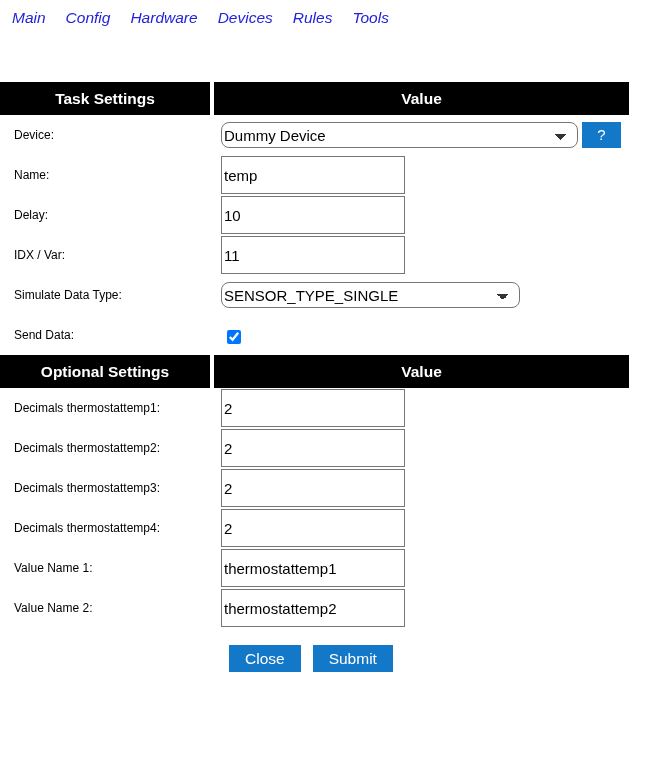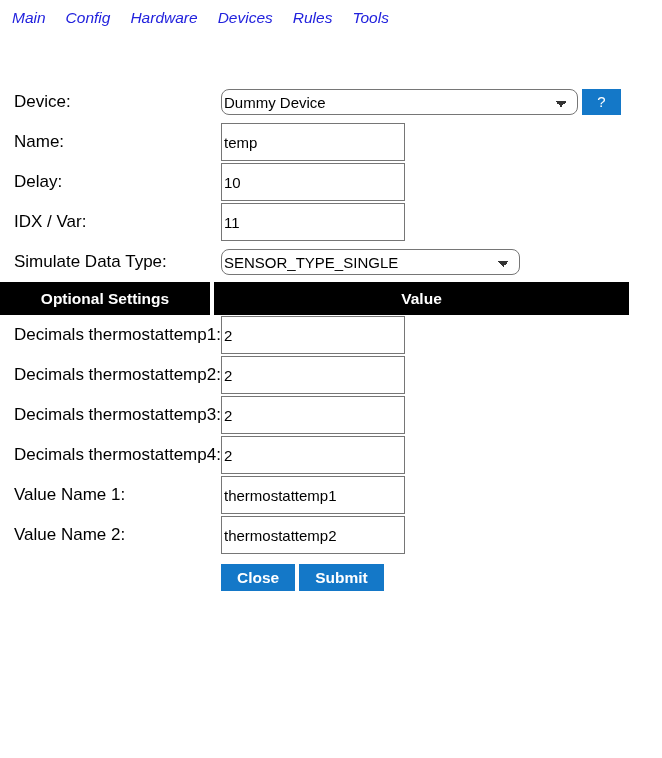--- a/index.html
+++ b/index.html
@@ -64,21 +64,21 @@
   tr.section-head td.head-label {
     border-right: 4px solid #ffffff;
   }
 
   
   tr.field-row td {
     height: 40px;
   }
   tr.field-row td.label-cell {
     padding-left: 14px;
-    font-size: 17px;
+    font-size: 12px;
     white-space: nowrap;
   }
   tr.field-row td.value-cell {
     padding-left: 7px;
   }
 
   
   input.text-input {
     width: 178px;
     height: 22px;
@@ -152,42 +152,45 @@
   .btn {
     display: inline-block;
     background: #1478c8;
     color: #ffffff;
     border: none;
     font-family: "Liberation Sans", sans-serif;
     font-size: 15.5px;
     height: 27px;
     line-height: 27px;
     padding: 0 16px;
-    margin: 0;
+    margin: 8px;
     cursor: pointer;
     border-radius: 0;
     vertical-align: top;
-    font-weight: bold;
   }
   .btn + .btn { margin-left: 4px; }
 </style>
 </head>
 <body>
 
 <div class="navbar">
   <a href="#">Main</a><a href="#">Config</a><a href="#">Hardware</a><a href="#">Devices</a><a href="#">Rules</a><a href="#">Tools</a>
 </div>
 
 <table class="form-table">
   <colgroup>
     <col class="col-label">
     <col class="col-value">
   </colgroup>
   <tbody>
 
+    <tr class="section-head">
+      <td class="head-label">Task Settings</td>
+      <td class="head-value">Value</td>
+    </tr>
 
     <tr class="field-row">
       <td class="label-cell">Device:</td>
       <td class="value-cell">
         <select class="select-input device-select">
           <option>Dummy Device</option>
         </select><button class="help-btn">?</button>
       </td>
     </tr>
 
@@ -214,20 +217,26 @@
 
     <tr class="field-row">
       <td class="label-cell">Simulate Data Type:</td>
       <td class="value-cell">
         <select class="select-input datatype-select">
           <option>SENSOR_TYPE_SINGLE</option>
         </select>
       </td>
     </tr>
 
+    <tr class="field-row">
+      <td class="label-cell">Send Data:</td>
+      <td class="value-cell">
+        <input class="checkbox-input" type="checkbox" checked="" style="">
+      </td>
+    </tr>
 
     <tr class="section-head">
       <td class="head-label">Optional Settings</td>
       <td class="head-value">Value</td>
     </tr>
 
     <tr class="field-row">
       <td class="label-cell">Decimals thermostattemp1:</td>
       <td class="value-cell">
         <input class="text-input" type="text" value="2" style="">

